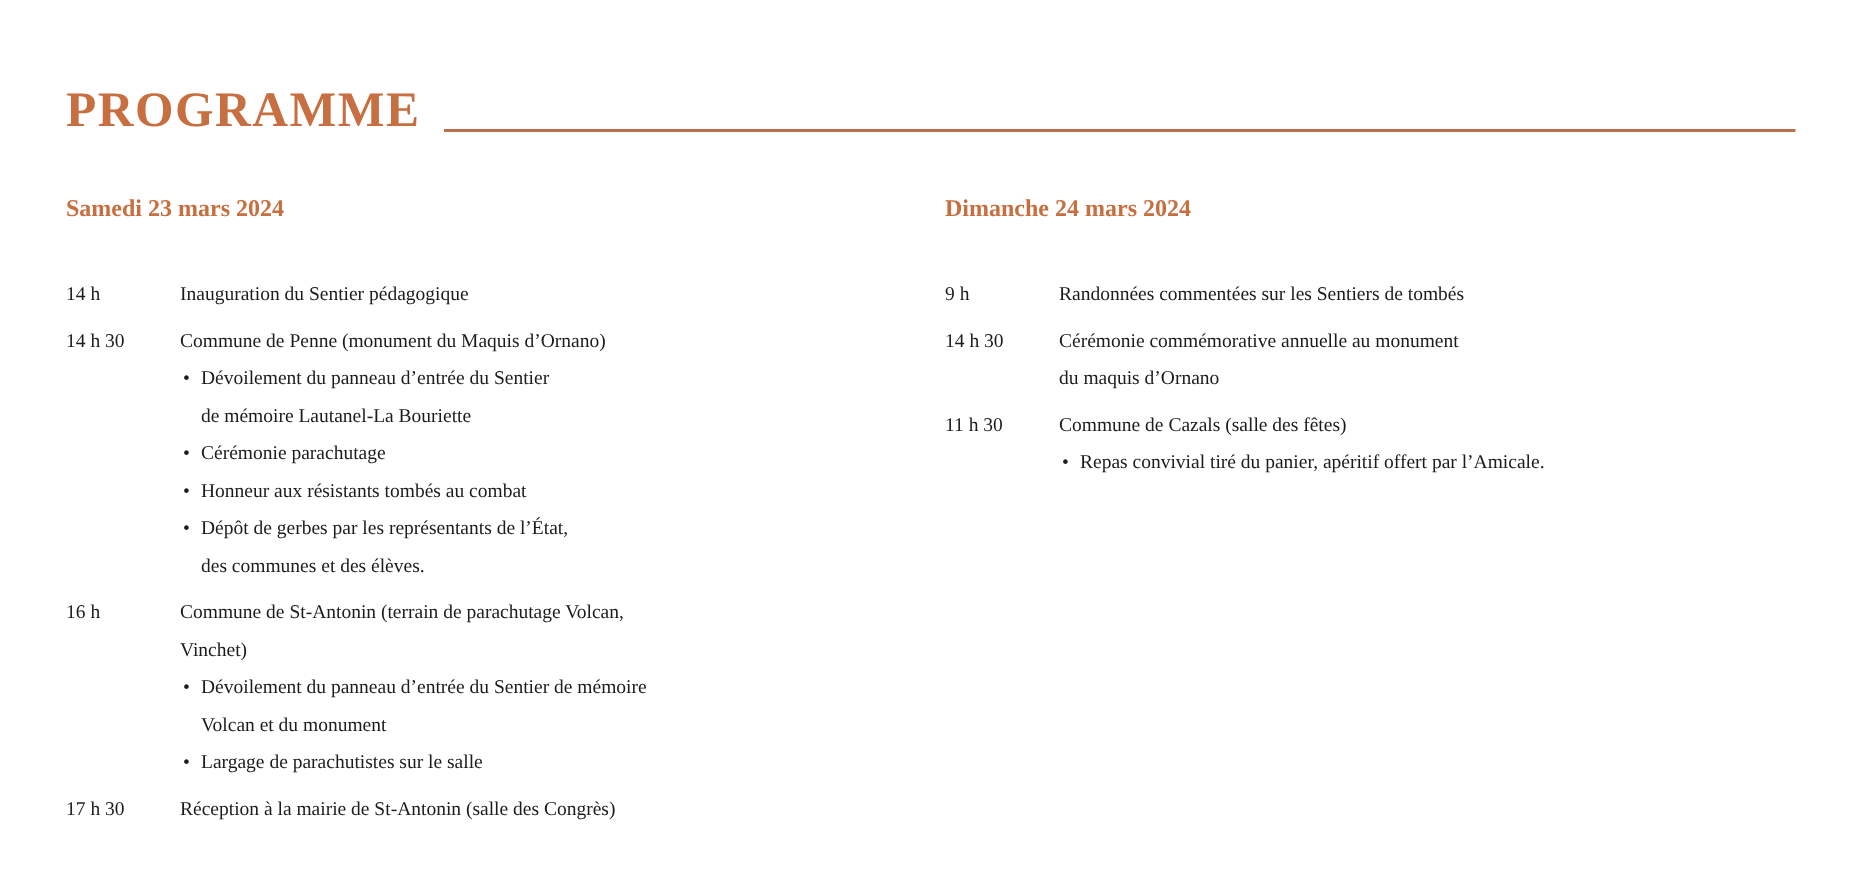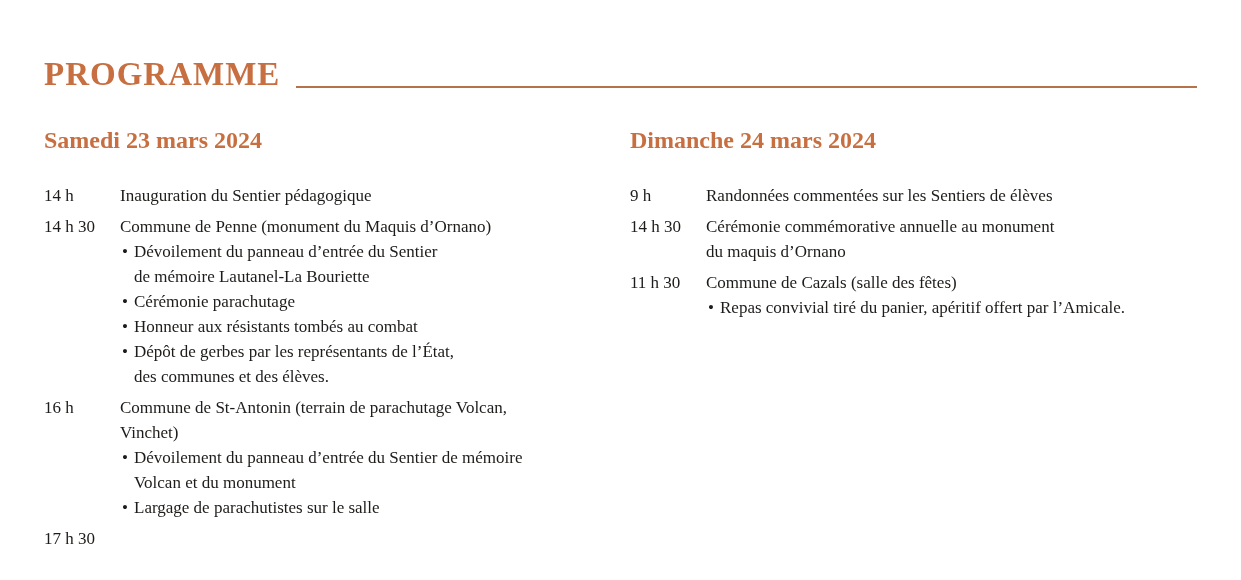--- a/index.html
+++ b/index.html
@@ -34,28 +34,28 @@
     border-bottom: 2px solid var(--rule);
     margin-left: 16px; margin-bottom: 3px;
   }
 
   
   .columns{ display:flex; margin-top: 36px; }
   .day-col{ width: 586px; flex:none; }
   .day-col.right{ width:auto; flex:1; }
   .day-title{
     margin:0 0 30px 0;
-    font-size:24px; line-height:26px; font-weight:bold;
+    font-size:16px; line-height:26px; font-weight:bold;
     color: var(--accent);
   }
 
   
   .entry{
     display:flex;
-    font-size:17px; line-height:25px;
+    font-size:13px; line-height:25px;
     margin-bottom:6px;
   }
   .time{ flex:none; width:76px; }
   .content{ flex:1; }
   .main{ white-space:pre-line; }
   .bullet{ display:flex; }
   .dot{ flex:none; width:14px; padding-left:2px; }
   .btxt{ flex:1; white-space:pre-line; }
 </style>
 </head>
@@ -112,31 +112,34 @@
 Volcan et du monument</span>
               </div>
               <div class="bullet">
                 <span class="dot">•</span>
                 <span class="btxt">Largage de parachutistes sur le salle</span>
               </div>
             </div>
           </div>
           <div class="entry">
             <div class="time">17 h 30</div>
+            <div class="content">
+              <div class="main">Réception à la mairie de St-Antonin (salle des Congrès)</div>
+            </div>
           </div>
         </div>
     </section>
 
     <section class="day-col right">
       <h2 class="day-title">Dimanche 24 mars 2024</h2>
       <div class="entries">
           <div class="entry">
             <div class="time">9 h</div>
             <div class="content">
-              <div class="main">Randonnées commentées sur les Sentiers de élèves</div>
+              <div class="main">Randonnées commentées sur les Sentiers de tombés</div>
             </div>
           </div>
           <div class="entry">
             <div class="time">14 h 30</div>
             <div class="content">
               <div class="main">Cérémonie commémorative annuelle au monument
 du maquis d’Ornano</div>
             </div>
           </div>
           <div class="entry">

